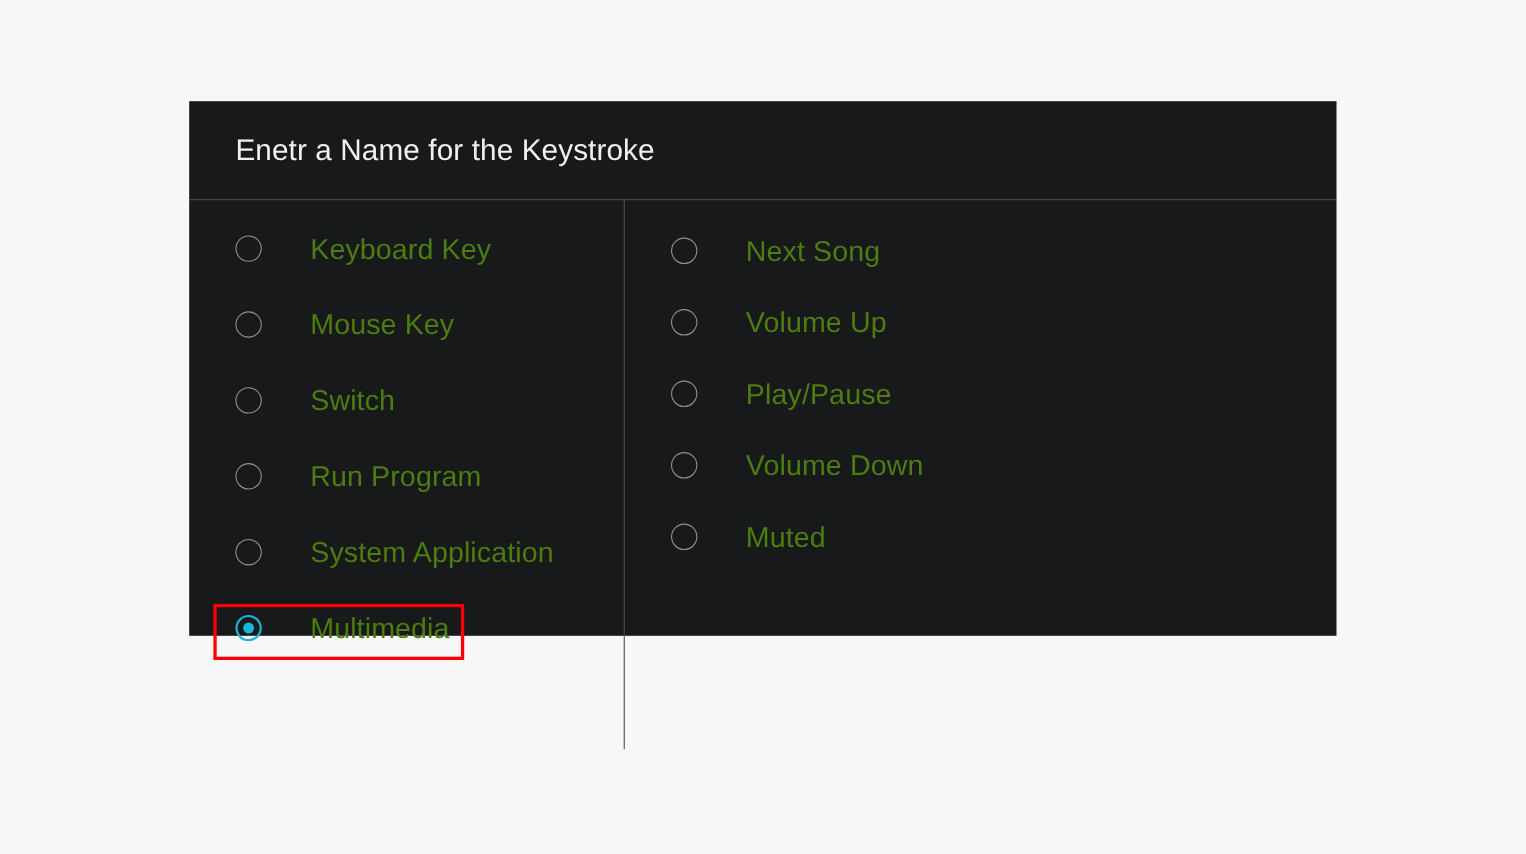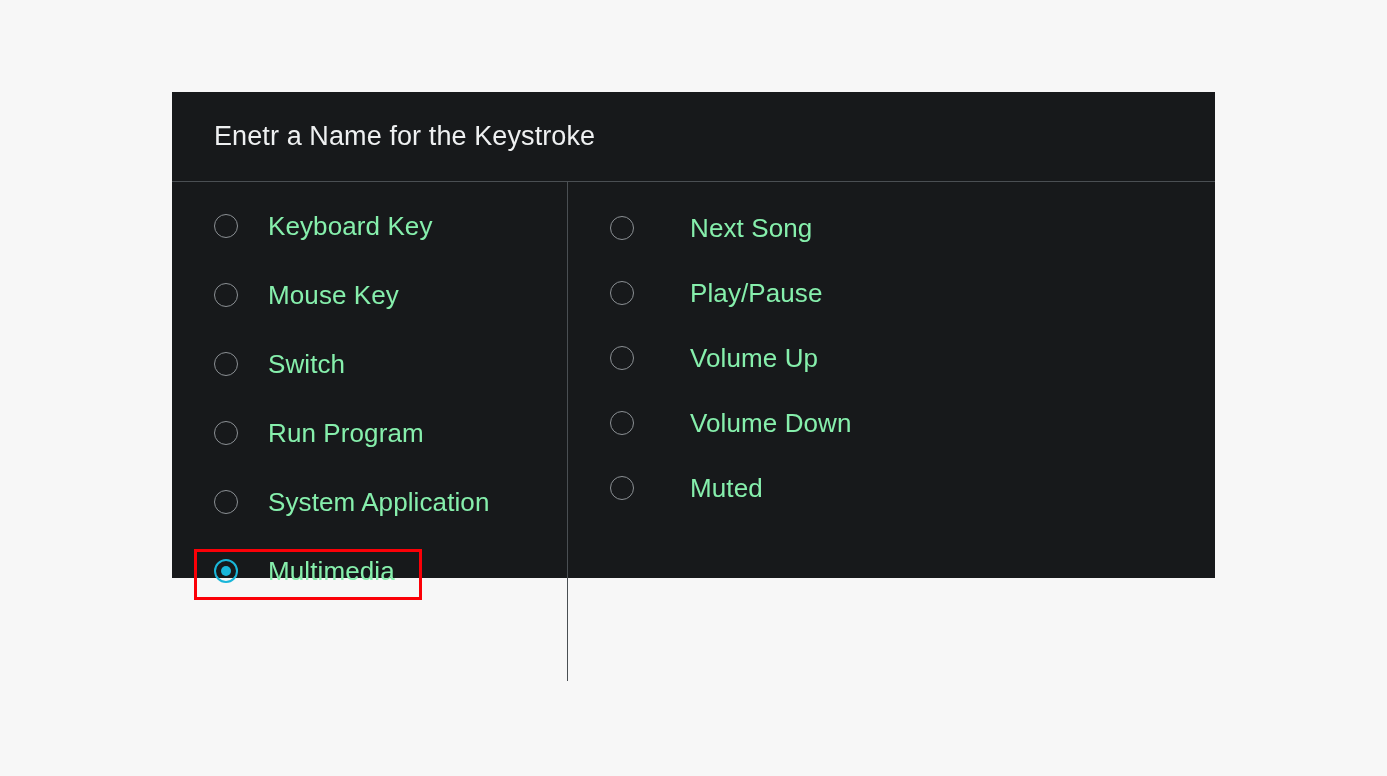--- a/index.html
+++ b/index.html
@@ -70,21 +70,20 @@
     display: flex;
     align-items: center;
     box-sizing: border-box;
     cursor: default;
   }
   #column-left .radio-row {
     height: 69px;
   }
   #column-right .radio-row {
     height: 65px;
-    gap: 26px;
   }
 
   .radio-mark {
     width: 24px;
     height: 24px;
     border-radius: 50%;
     border: 1.6px solid #8b9094;
     box-sizing: border-box;
     flex: 0 0 auto;
     display: flex;
@@ -100,22 +99,22 @@
     width: 10px;
     height: 10px;
     border-radius: 50%;
     background: transparent;
   }
   .radio-row.selected .radio-dot {
     background: #19b6d9;
   }
 
   .radio-label {
-    margin-left: 30px;
-    color: #86efac;
+    margin-left: 44px;
+    color: #4d7c0f;
     font-size: 26px;
     font-weight: 400;
     letter-spacing: 0.1px;
     white-space: nowrap;
     line-height: 1;
   }
 
   
   #annotation-box {
     position: absolute;
@@ -182,32 +181,32 @@
         <div class="radio-row">
           <span class="radio-mark">
             <span class="radio-dot"></span>
           </span>
           <span class="radio-label">Next Song</span>
         </div>
         <div class="radio-row">
           <span class="radio-mark">
             <span class="radio-dot"></span>
           </span>
+          <span class="radio-label">Volume Up</span>
+        </div>
+        <div class="radio-row">
+          <span class="radio-mark">
+            <span class="radio-dot"></span>
+          </span>
           <span class="radio-label">Play/Pause</span>
         </div>
         <div class="radio-row">
           <span class="radio-mark">
             <span class="radio-dot"></span>
           </span>
-          <span class="radio-label">Volume Up</span>
-        </div>
-        <div class="radio-row">
-          <span class="radio-mark">
-            <span class="radio-dot"></span>
-          </span>
           <span class="radio-label">Volume Down</span>
         </div>
         <div class="radio-row">
           <span class="radio-mark">
             <span class="radio-dot"></span>
           </span>
           <span class="radio-label">Muted</span>
         </div>
       </div>
 

